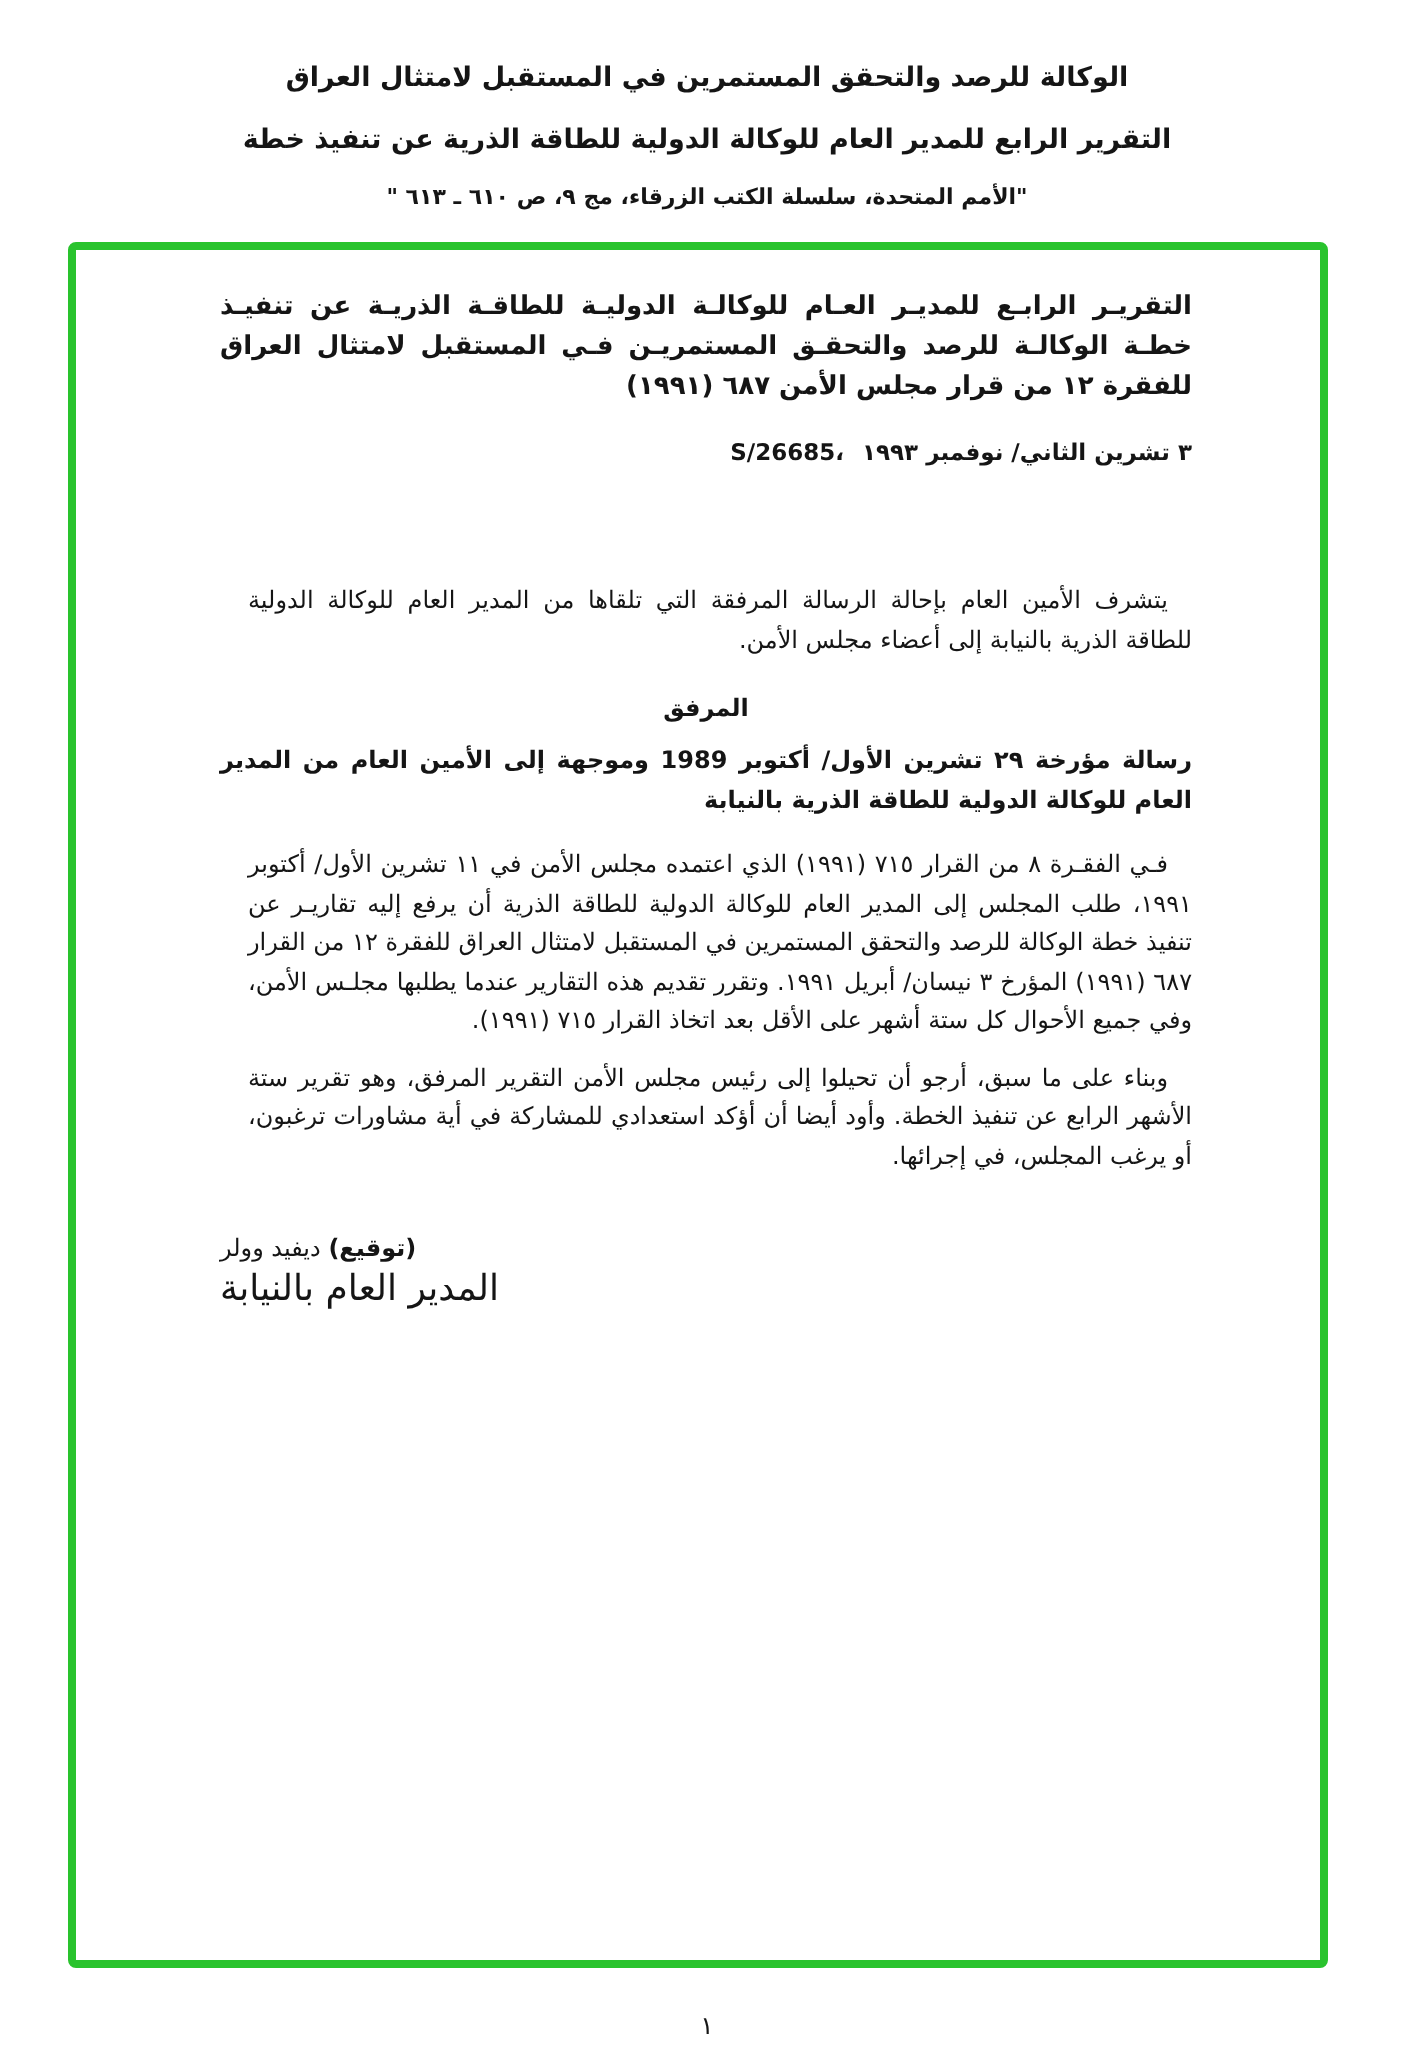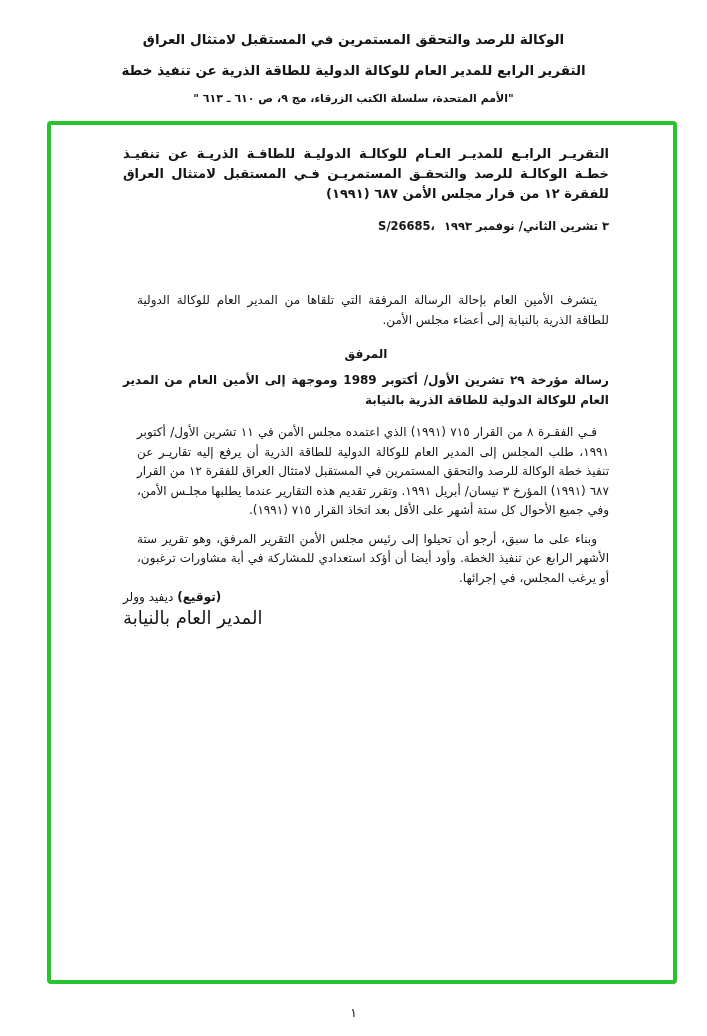--- a/index.html
+++ b/index.html
@@ -32,21 +32,21 @@
   }
   .top-title .t2 {
     font-size: 11px;
     font-weight: bold;
     line-height: 26px;
   }
 
   
   .green-box {
     position: absolute;
-    left: 47px;
+    left: 34px;
     top: 121px;
     width: 630px;
     height: 863px;
     border: 4px solid #29c32d;
     border-radius: 4px;
     box-sizing: border-box;
     background: #ffffff;
   }
   .content {
     direction: rtl;
@@ -94,21 +94,21 @@
     line-height: 19px;
   }
   .annex-title {
     font-weight: bold;
     margin-top: 7px;
   }
   .para2 { margin-top: 13px; }
   .para3 { margin-top: 9px; }
 
   .signature {
-    margin-top: 0;
+    margin-top: 27px;
     text-align: left;
     font-size: 12px;
     line-height: 19.5px;
   }
   .signature .sig-label { font-weight: bold; }
   .signature-title {
     text-align: left;
     font-size: 18px;
     line-height: 19.5px;
   }

